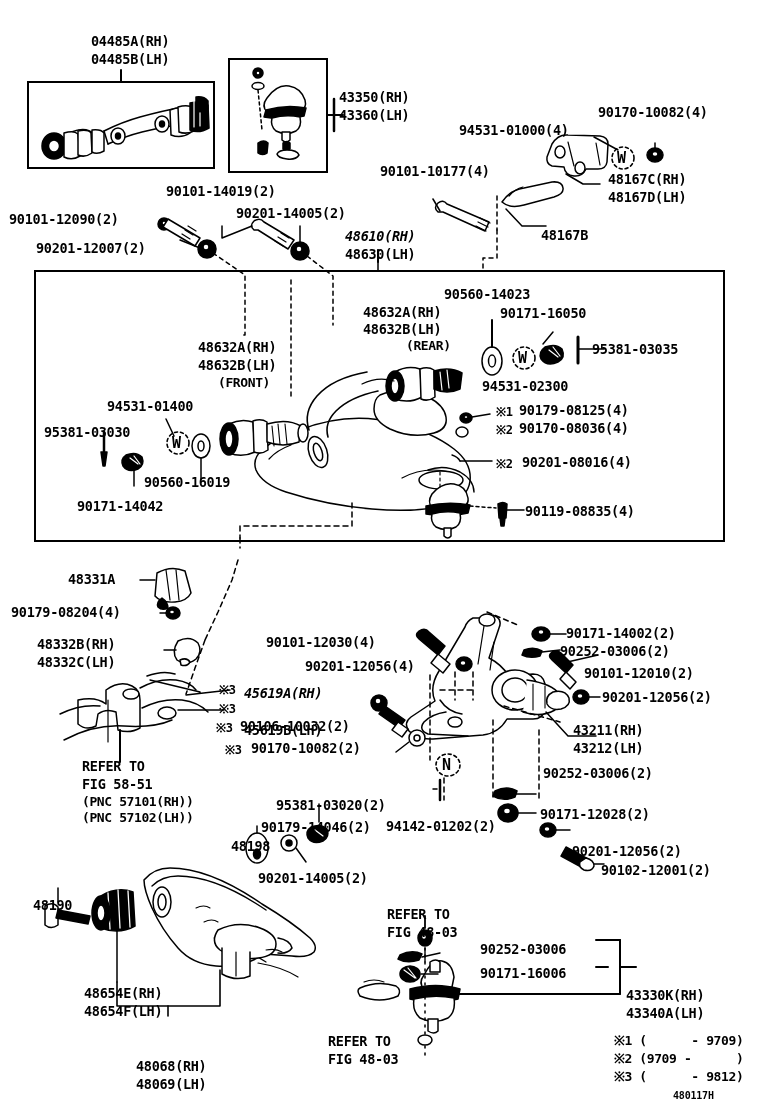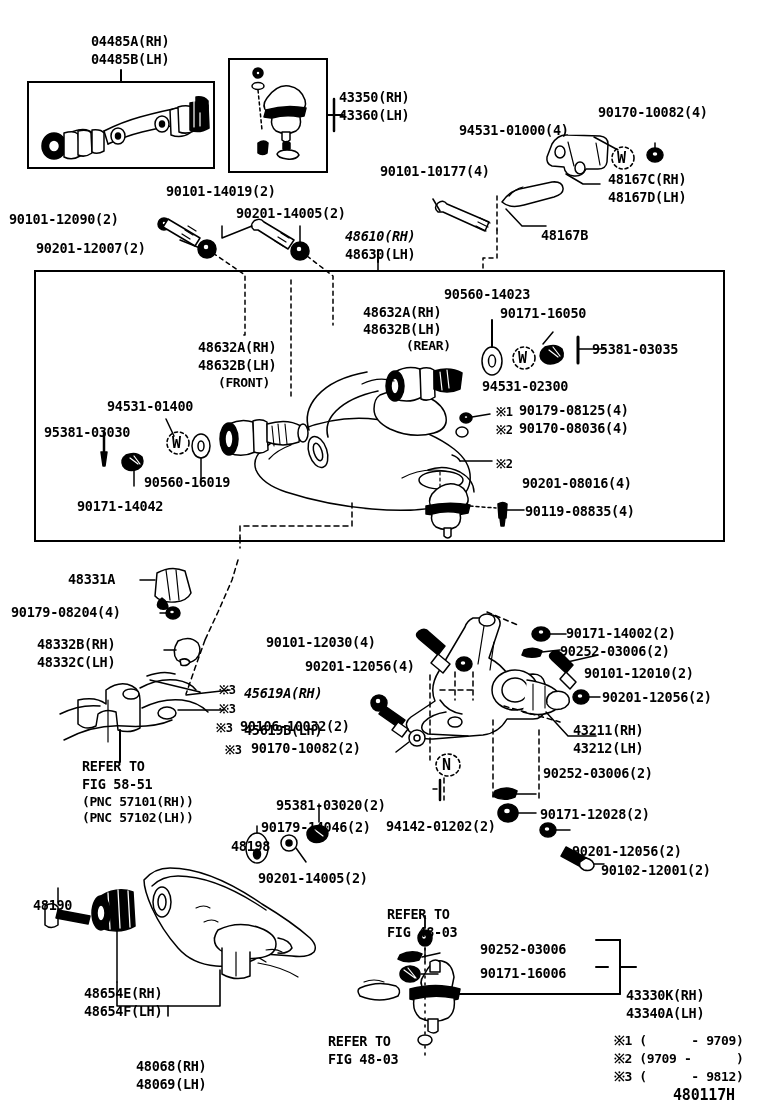--- a/index.html
+++ b/index.html
@@ -18,21 +18,21 @@
     position:absolute;
     font-family:"DejaVu Sans Mono","Liberation Mono",monospace;
     font-weight:bold;
     font-size:13.5px;
     line-height:17px;
     color:#000000;
     white-space:pre;
     letter-spacing:-0.3px;
   }
   .lbl.sm{font-size:13px;line-height:14px;letter-spacing:-0.4px;}
-  .lbl.nm{font-size:15px;letter-spacing:-0.2px;}
+  .lbl.nm{font-size:10px;letter-spacing:-0.2px;}
   .box{
     position:absolute;
     border:2.5px solid #000;
     box-sizing:border-box;
     background:transparent;
   }
   .mainbox{border-width:2.5px;}
   svg.art{position:absolute;left:0;top:0;width:760px;height:1112px;pointer-events:none;}
   .mk{font-size:12px;}
 </style>
@@ -466,21 +466,21 @@
   <div class="lbl" style="left:107px;top:398px;">94531-01400</div>
   <div class="lbl" style="left:44px;top:424px;">95381-03030</div>
   <div class="lbl" style="left:144px;top:474px;">90560-16019</div>
   <div class="lbl" style="left:77px;top:498px;">90171-14042</div>
 
   <div class="lbl mk" style="left:496px;top:404px;">※1</div>
   <div class="lbl" style="left:519px;top:402px;">90179-08125(4)</div>
   <div class="lbl mk" style="left:496px;top:422px;">※2</div>
   <div class="lbl" style="left:519px;top:420px;">90170-08036(4)</div>
   <div class="lbl mk" style="left:496px;top:456px;">※2</div>
-  <div class="lbl" style="left:522px;top:454px;margin-top:21px;">90201-08016(4)</div>
+  <div class="lbl" style="left:522px;top:454px;">90201-08016(4)</div>
   <div class="lbl" style="left:525px;top:503px;">90119-08835(4)</div>
 
   <div class="lbl" style="left:68px;top:571px;text-align:right;">48331A</div>
   <div class="lbl" style="left:11px;top:604px;">90179-08204(4)</div>
   <div class="lbl" style="left:37px;top:636px;">48332B(RH)</div>
   <div class="lbl" style="left:37px;top:654px;">48332C(LH)</div>
 
   <div class="lbl" style="left:82px;top:758px;">REFER TO</div>
   <div class="lbl" style="left:82px;top:776px;">FIG 58-51</div>
   <div class="lbl sm" style="left:82px;top:795px;">(PNC 57101(RH))</div>

